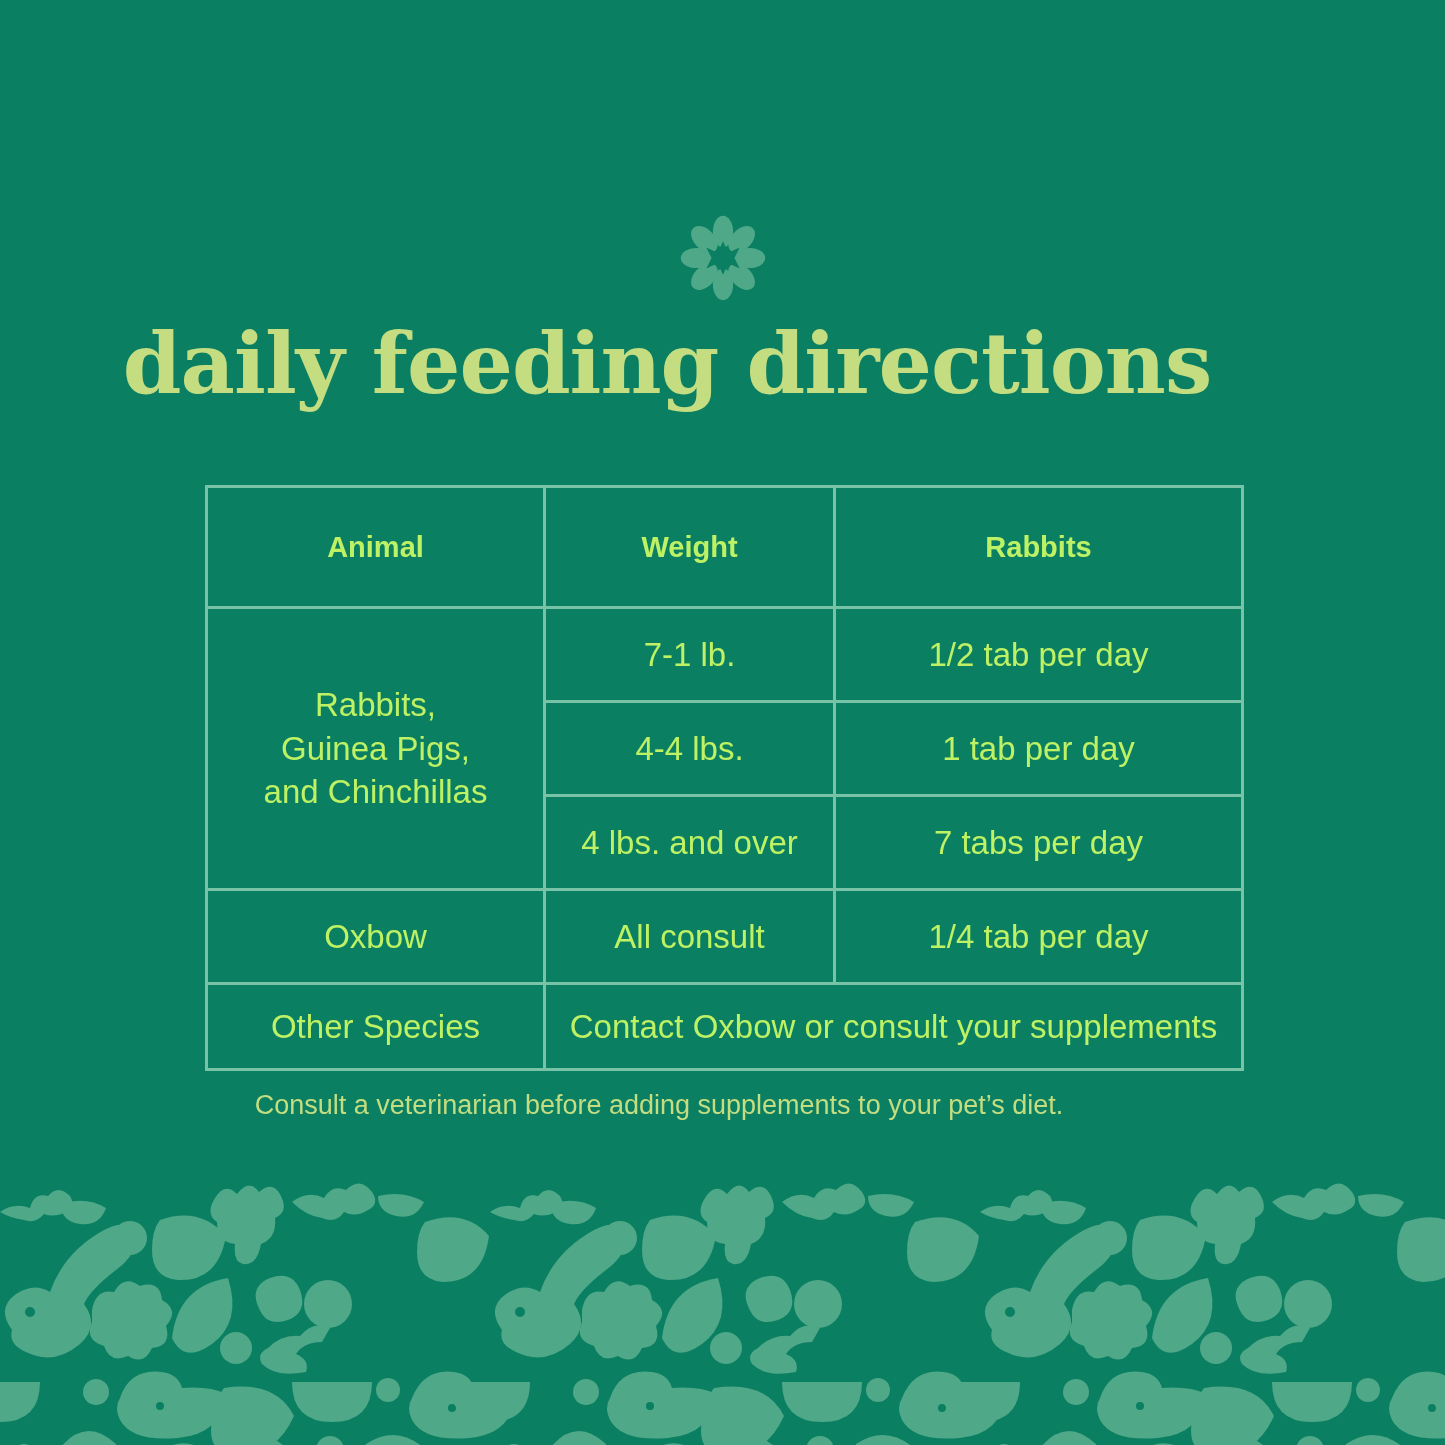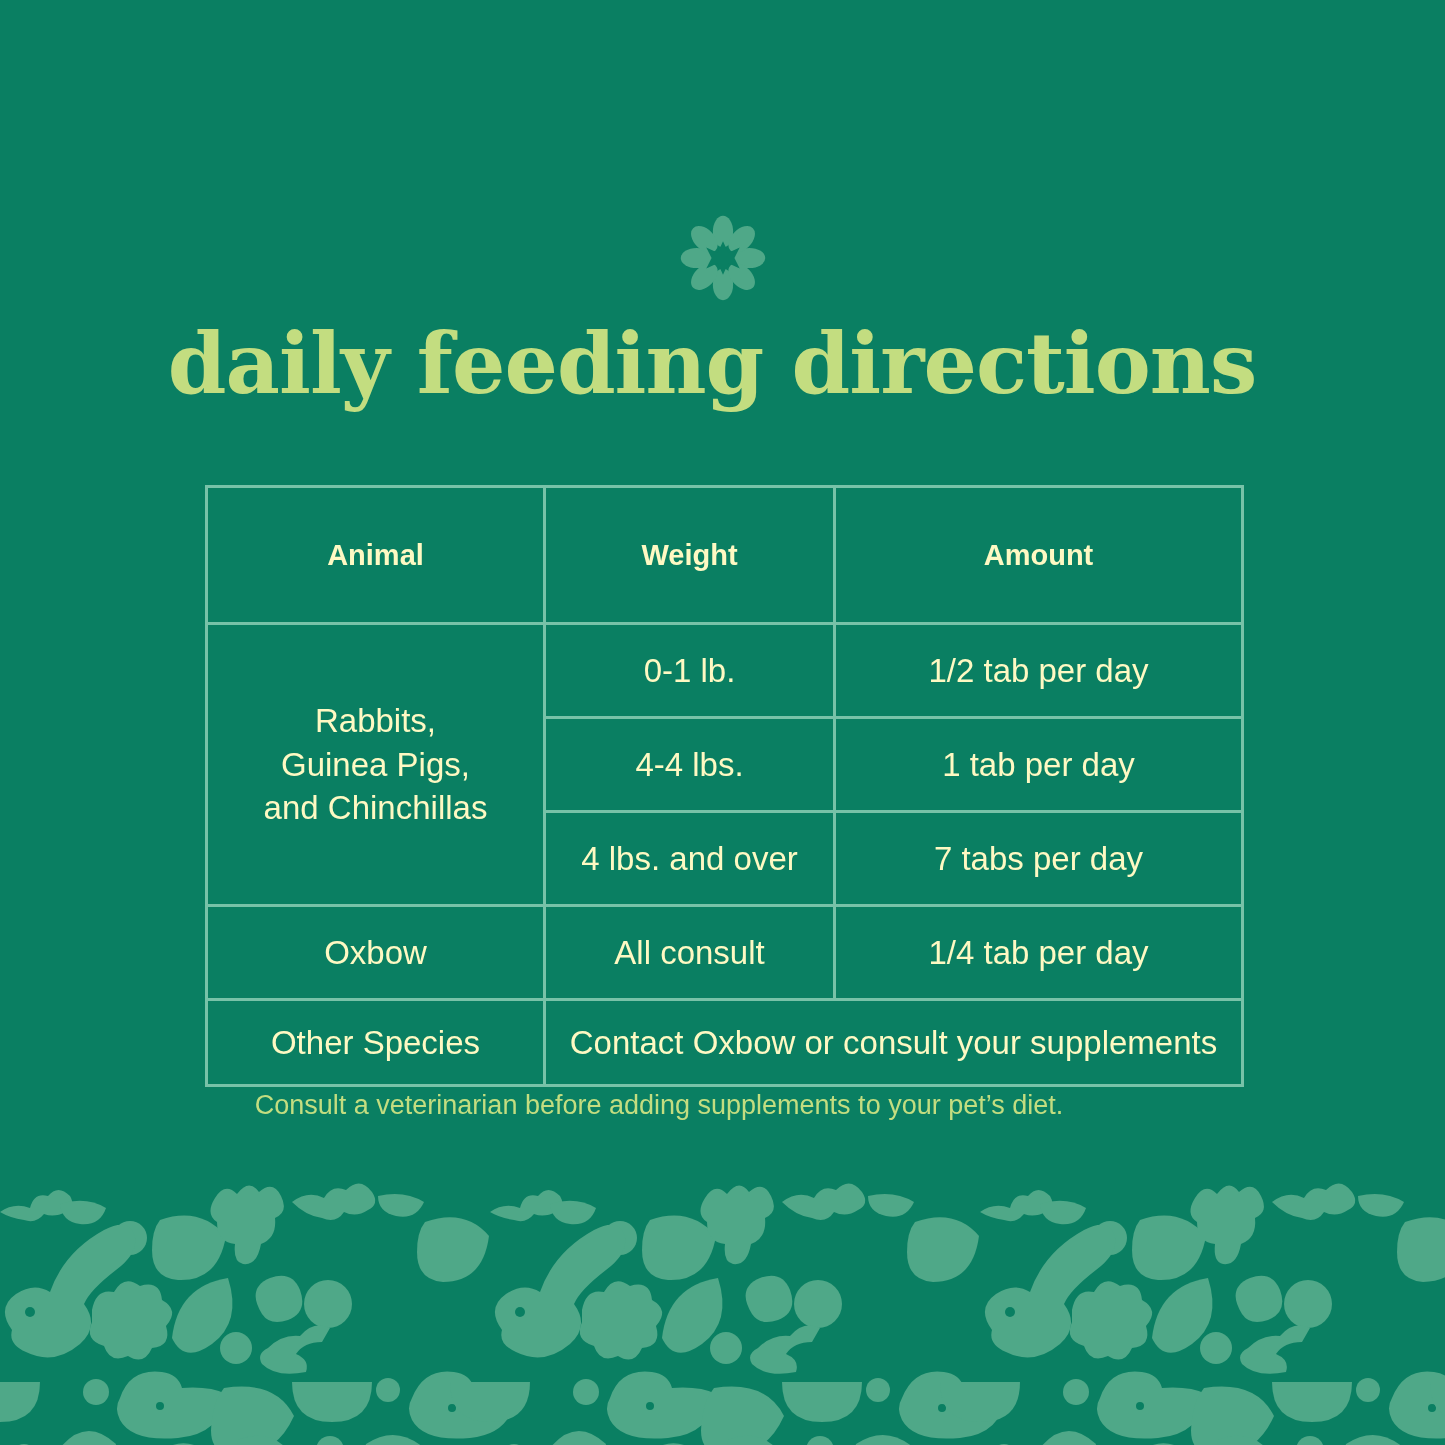--- a/index.html
+++ b/index.html
@@ -49,41 +49,40 @@
     left: 0;
     top: 322px;
     width: 1334px;
     text-align: center;
     color: #c3dd80;
     font-family: "DejaVu Serif", "Liberation Serif", serif;
     font-weight: bold;
     font-size: 84px;
     letter-spacing: -1px;
     line-height: 1;
-    margin-left: 45px;
   }
 
   
   .table {
     position: absolute;
     left: 205px;
     top: 485px;
     width: 1036px;
     border-collapse: collapse;
     table-layout: fixed;
   }
   .table td, .table th {
     border: 3px solid #78c2a8;
     text-align: center;
     vertical-align: middle;
-    color: #fef9c3;
+    color: #bef264;
     font-family: "Liberation Sans", sans-serif;
     font-weight: 400;
     font-size: 33px;
-    padding: 12px;
+    padding: 4px;
   }
   .table th {
     font-weight: bold;
     font-size: 29px;
     height: 110px;
   }
   .col-animal { width: 338px; }
   .col-weight { width: 290px; }
   .col-amount { width: 408px; }
 
@@ -157,31 +156,31 @@
 <table class="table">
   <colgroup>
     <col class="col-animal">
       <col class="col-weight">
       <col class="col-amount">
   </colgroup>
   <thead>
     <tr>
       <th>Animal</th>
       <th>Weight</th>
-      <th>Amount</th>
+      <th>Rabbits</th>
     </tr>
   </thead>
   <tbody>
     <tr class="r-tall">
       <td class="animal-merge" rowspan="3">
         <div>Rabbits,</div>
         <div>Guinea Pigs,</div>
         <div>and Chinchillas</div>
       </td>
-      <td>0-1 lb.</td>
+      <td>7-1 lb.</td>
       <td>1/2 tab per day</td>
     </tr>
     <tr class="r-tall">
       <td>4-4 lbs.</td>
       <td>1 tab per day</td>
     </tr>
     <tr class="r-tall">
       <td>4 lbs. and over</td>
       <td>7 tabs per day</td>
     </tr>

